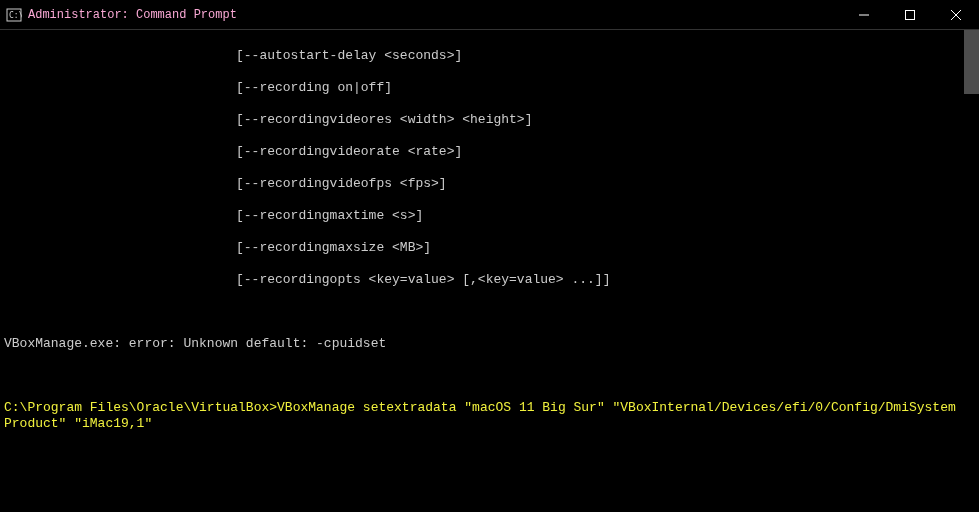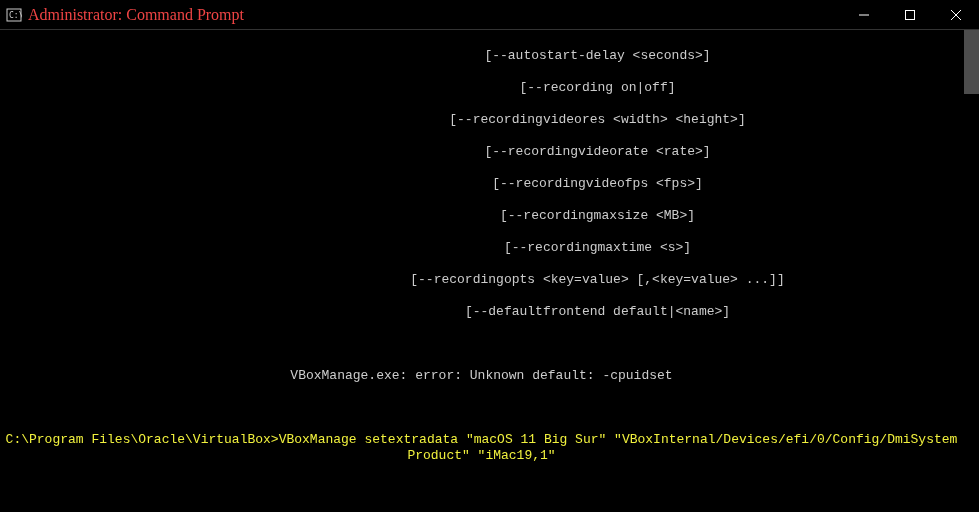--- a/index.html
+++ b/index.html
@@ -35,42 +35,41 @@
       height: 16px;
       display: flex;
       align-items: center;
       justify-content: center;
     }
     .app-icon svg {
       width: 16px;
       height: 16px;
     }
     .title-text {
-      color: #ef4444;
-      font-family: Liberation Serif, serif;
-      font-size: 16px;
+      color: #f9a8d4;
+      font-family: Liberation Mono, monospace;
+      font-size: 12px;
     }
     .window-controls {
       display: flex;
       height: 100%;
     }
     .win-btn {
       width: 46px;
       height: 30px;
       display: flex;
       align-items: center;
       justify-content: center;
       color: #fff;
     }
     .terminal-area {
       position: relative;
       height: calc(100% - 30px);
       background: #000;
       display: flex;
-      text-align: center;
     }
     .terminal-content {
       flex: 1;
       padding: 2px 4px;
       color: #cccccc;
       line-height: 16px;
       white-space: pre-wrap;
       word-break: break-all;
       overflow: hidden;
     }
@@ -134,24 +133,23 @@
   </div>
 </div>
 
 <div class="terminal-area">
   <div class="terminal-content">
 <span class="line gray indent-option">[--autostart-delay &lt;seconds&gt;]</span>
 <span class="line gray indent-option">[--recording on|off]</span>
 <span class="line gray indent-option">[--recordingvideores &lt;width&gt; &lt;height&gt;]</span>
 <span class="line gray indent-option">[--recordingvideorate &lt;rate&gt;]</span>
 <span class="line gray indent-option">[--recordingvideofps &lt;fps&gt;]</span>
+<span class="line gray indent-option">[--recordingmaxtime &lt;s&gt;]</span>
 <span class="line gray indent-option">[--recordingmaxsize &lt;MB&gt;]</span>
-<span class="line gray indent-option">[--recordingmaxtime &lt;s&gt;]</span>
 <span class="line gray indent-option">[--recordingopts &lt;key=value&gt; [,&lt;key=value&gt; ...]]</span>
-<span class="line gray indent-option">[--defaultfrontend default|&lt;name&gt;]</span>
 <span class="line"></span>
 <span class="line gray">VBoxManage.exe: error: Unknown default: -cpuidset</span>
 <span class="line"></span>
 <span class="line yellow"><span>C:\Program Files\Oracle\VirtualBox&gt;</span><span>VBoxManage setextradata "macOS 11 Big Sur" "VBoxInternal/Devices/efi/0/Config/DmiSystemProduct" "iMac19,1"</span></span>
 
 
 
 
 
 

